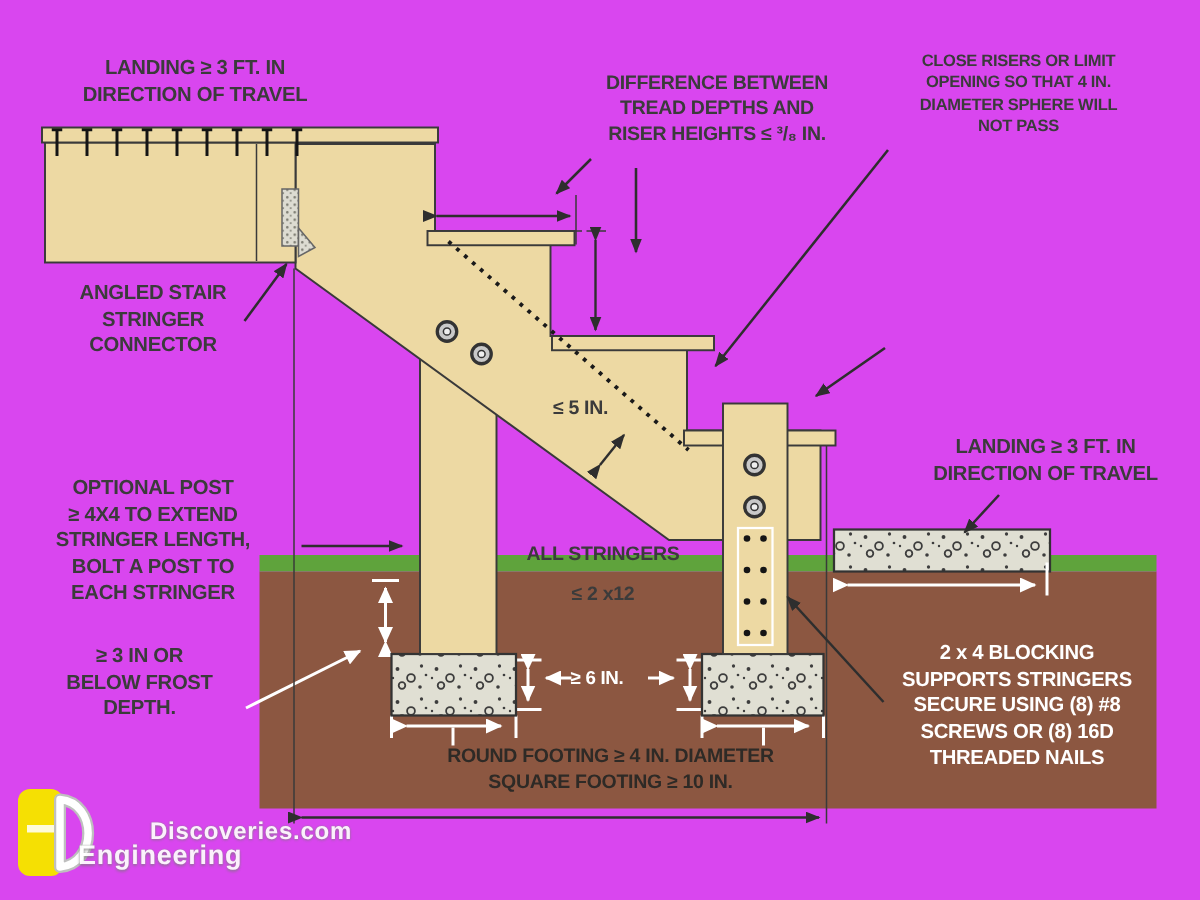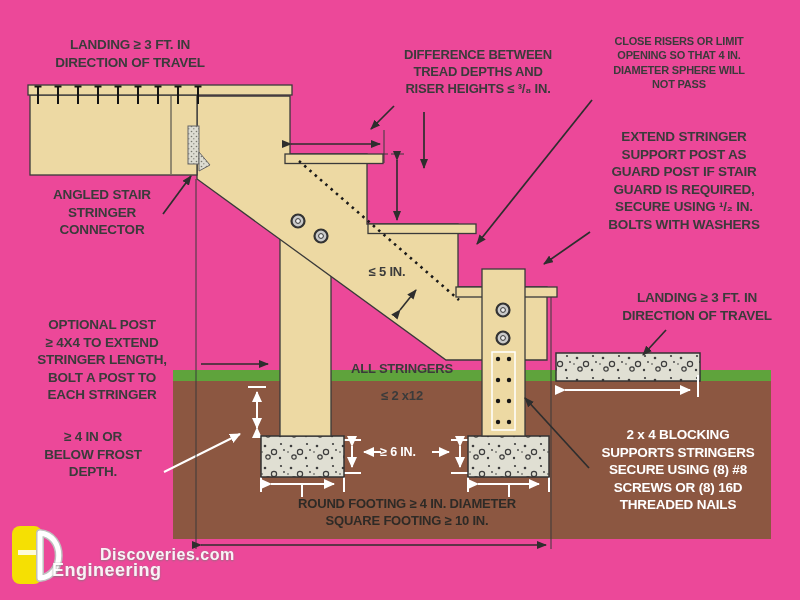--- a/index.html
+++ b/index.html
@@ -1,17 +1,17 @@
 <!DOCTYPE html>
 <html style="--wood: #EDD9A3; --ground: #8C5741; --grass: #5FA33C; --concrete: #E0DFD3; --text: #3B3B3B; --watermark_yellow: #F5E003;"><head>
 <meta charset="utf-8">
 <title>Diagram</title>
 <style>
   html,body{margin:0;padding:0;background:#fff;}
-  .stage{position:relative;width:800px;height:600px;background:#ec4899;overflow:hidden;
+  .stage{position:relative;width:800px;height:600px;background:#d946ef;overflow:hidden;
          font-family:"Liberation Sans","DejaVu Sans",sans-serif;}
   svg.diagram{position:absolute;left:0;top:0;}
   .lbl{position:absolute;white-space:pre-line;text-align:center;font-weight:700;
        font-size:13px;line-height:1.3;color:var(--text,#3b3b3b);letter-spacing:-0.2px;}
   .lbl.white{color:#fff;}
   .lbl.nowrap{white-space:pre;text-align:left;}
   .wm-text{position:absolute;color:#fff;font-weight:700;opacity:.92;
            text-shadow:0 0 1px #909090,0 1px 2px rgba(120,120,120,.75);letter-spacing:.5px;}
   .wood{fill:var(--wood,#EDD9A3);stroke:#3a3a3a;stroke-width:1.3;}
   .dim{stroke:#2e2e2e;stroke-width:1.6;fill:none;}
@@ -181,44 +181,38 @@
 
   <div class="lbl" style="left:385px;top:47px;width:186px;">DIFFERENCE BETWEEN
 TREAD DEPTHS AND
 RISER HEIGHTS ≤ ³/₈ IN.</div>
 
   <div class="lbl" style="left:583px;top:34px;width:192px;font-size:11px;">CLOSE RISERS OR LIMIT
 OPENING SO THAT 4 IN.
 DIAMETER SPHERE WILL
 NOT PASS</div>
 
-  <div class="lbl" style="left:593px;top:128px;width:182px;font-size:13.5px;">EXTEND STRINGER
-SUPPORT POST AS
-GUARD POST IF STAIR
-GUARD IS REQUIRED,
-SECURE USING ¹/₂ IN.
-BOLTS WITH WASHERS</div>
 
 
   <div class="lbl" style="left:360px;top:264px;width:54px;">≤ 5 IN.</div>
 
   <div class="lbl" style="left:46px;top:186px;width:112px;font-size:13.5px;">ANGLED STAIR
 STRINGER
 CONNECTOR</div>
 
   <div class="lbl" style="left:28px;top:316px;width:148px;font-size:13.5px;">OPTIONAL POST
 ≥ 4X4 TO EXTEND
 STRINGER LENGTH,
 BOLT A POST TO
 EACH STRINGER</div>
 
   <div class="lbl" style="left:342px;top:356px;width:120px;line-height:2.05;">ALL STRINGERS
 ≤ 2 x12</div>
 
-  <div class="lbl" style="left:26px;top:428px;width:134px;font-size:13.5px;">≥ 4 IN OR
+  <div class="lbl" style="left:26px;top:428px;width:134px;font-size:13.5px;">≥ 3 IN OR
 BELOW FROST
 DEPTH.</div>
 
   <div class="lbl white" style="left:372px;top:444px;width:52px;font-size:12.5px;">≥ 6 IN.</div>
 
   <div class="lbl" style="left:268px;top:496px;width:278px;color:#2e2a26;">ROUND FOOTING ≥ 4 IN. DIAMETER
 SQUARE FOOTING ≥ 10 IN.</div>
 
   <div class="lbl white" style="left:588px;top:426px;width:180px;font-size:13.5px;">2 x 4 BLOCKING
 SUPPORTS STRINGERS

